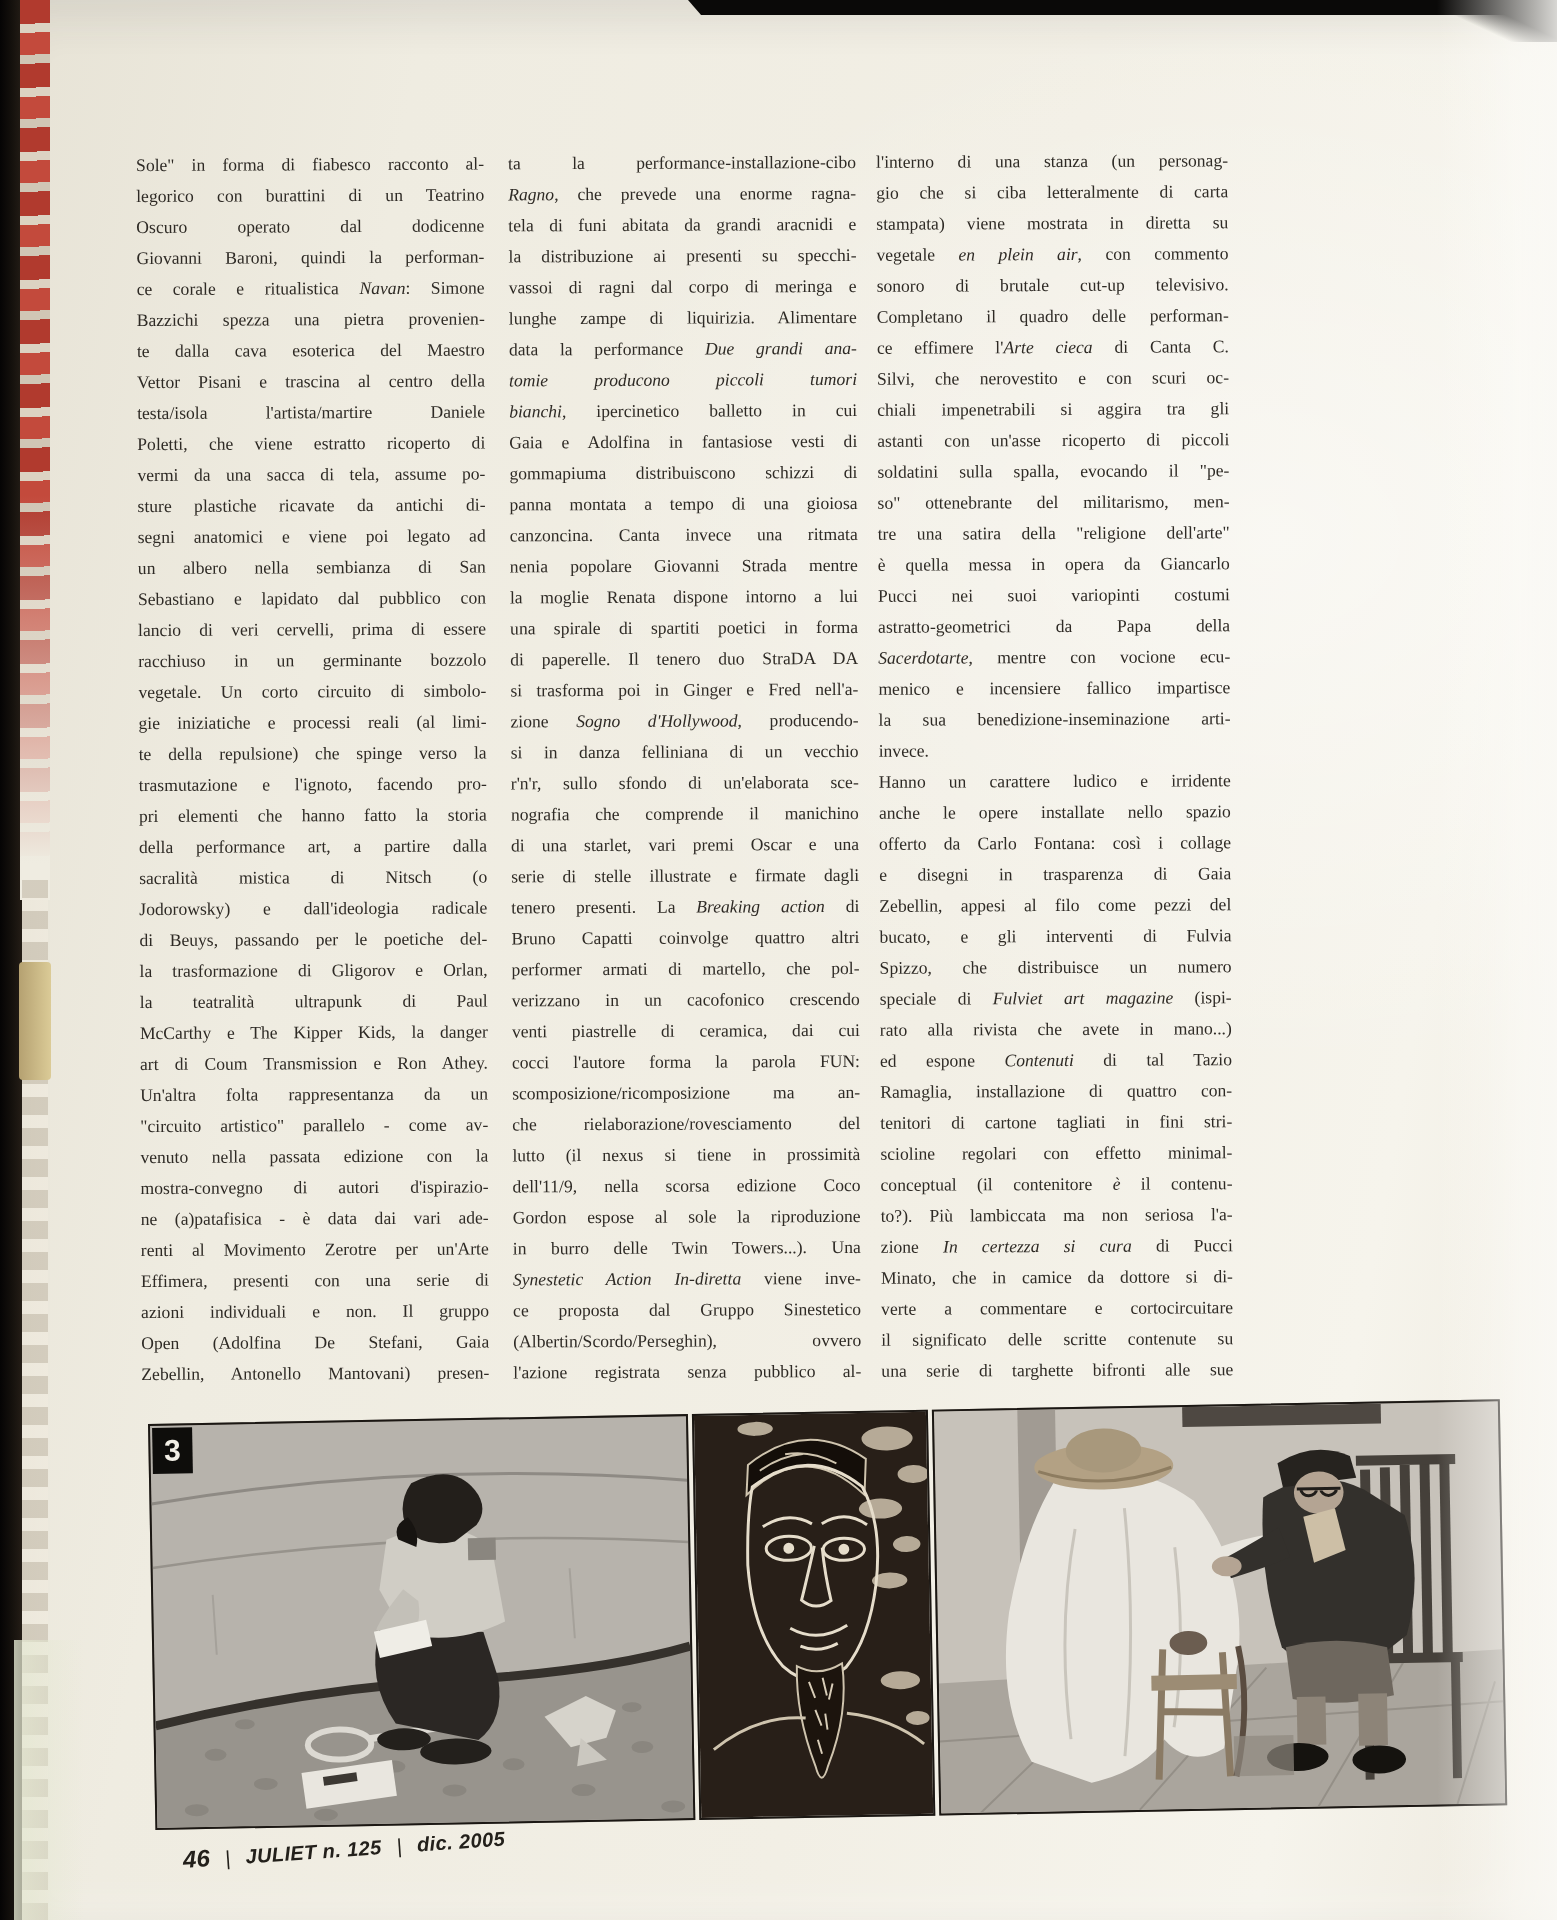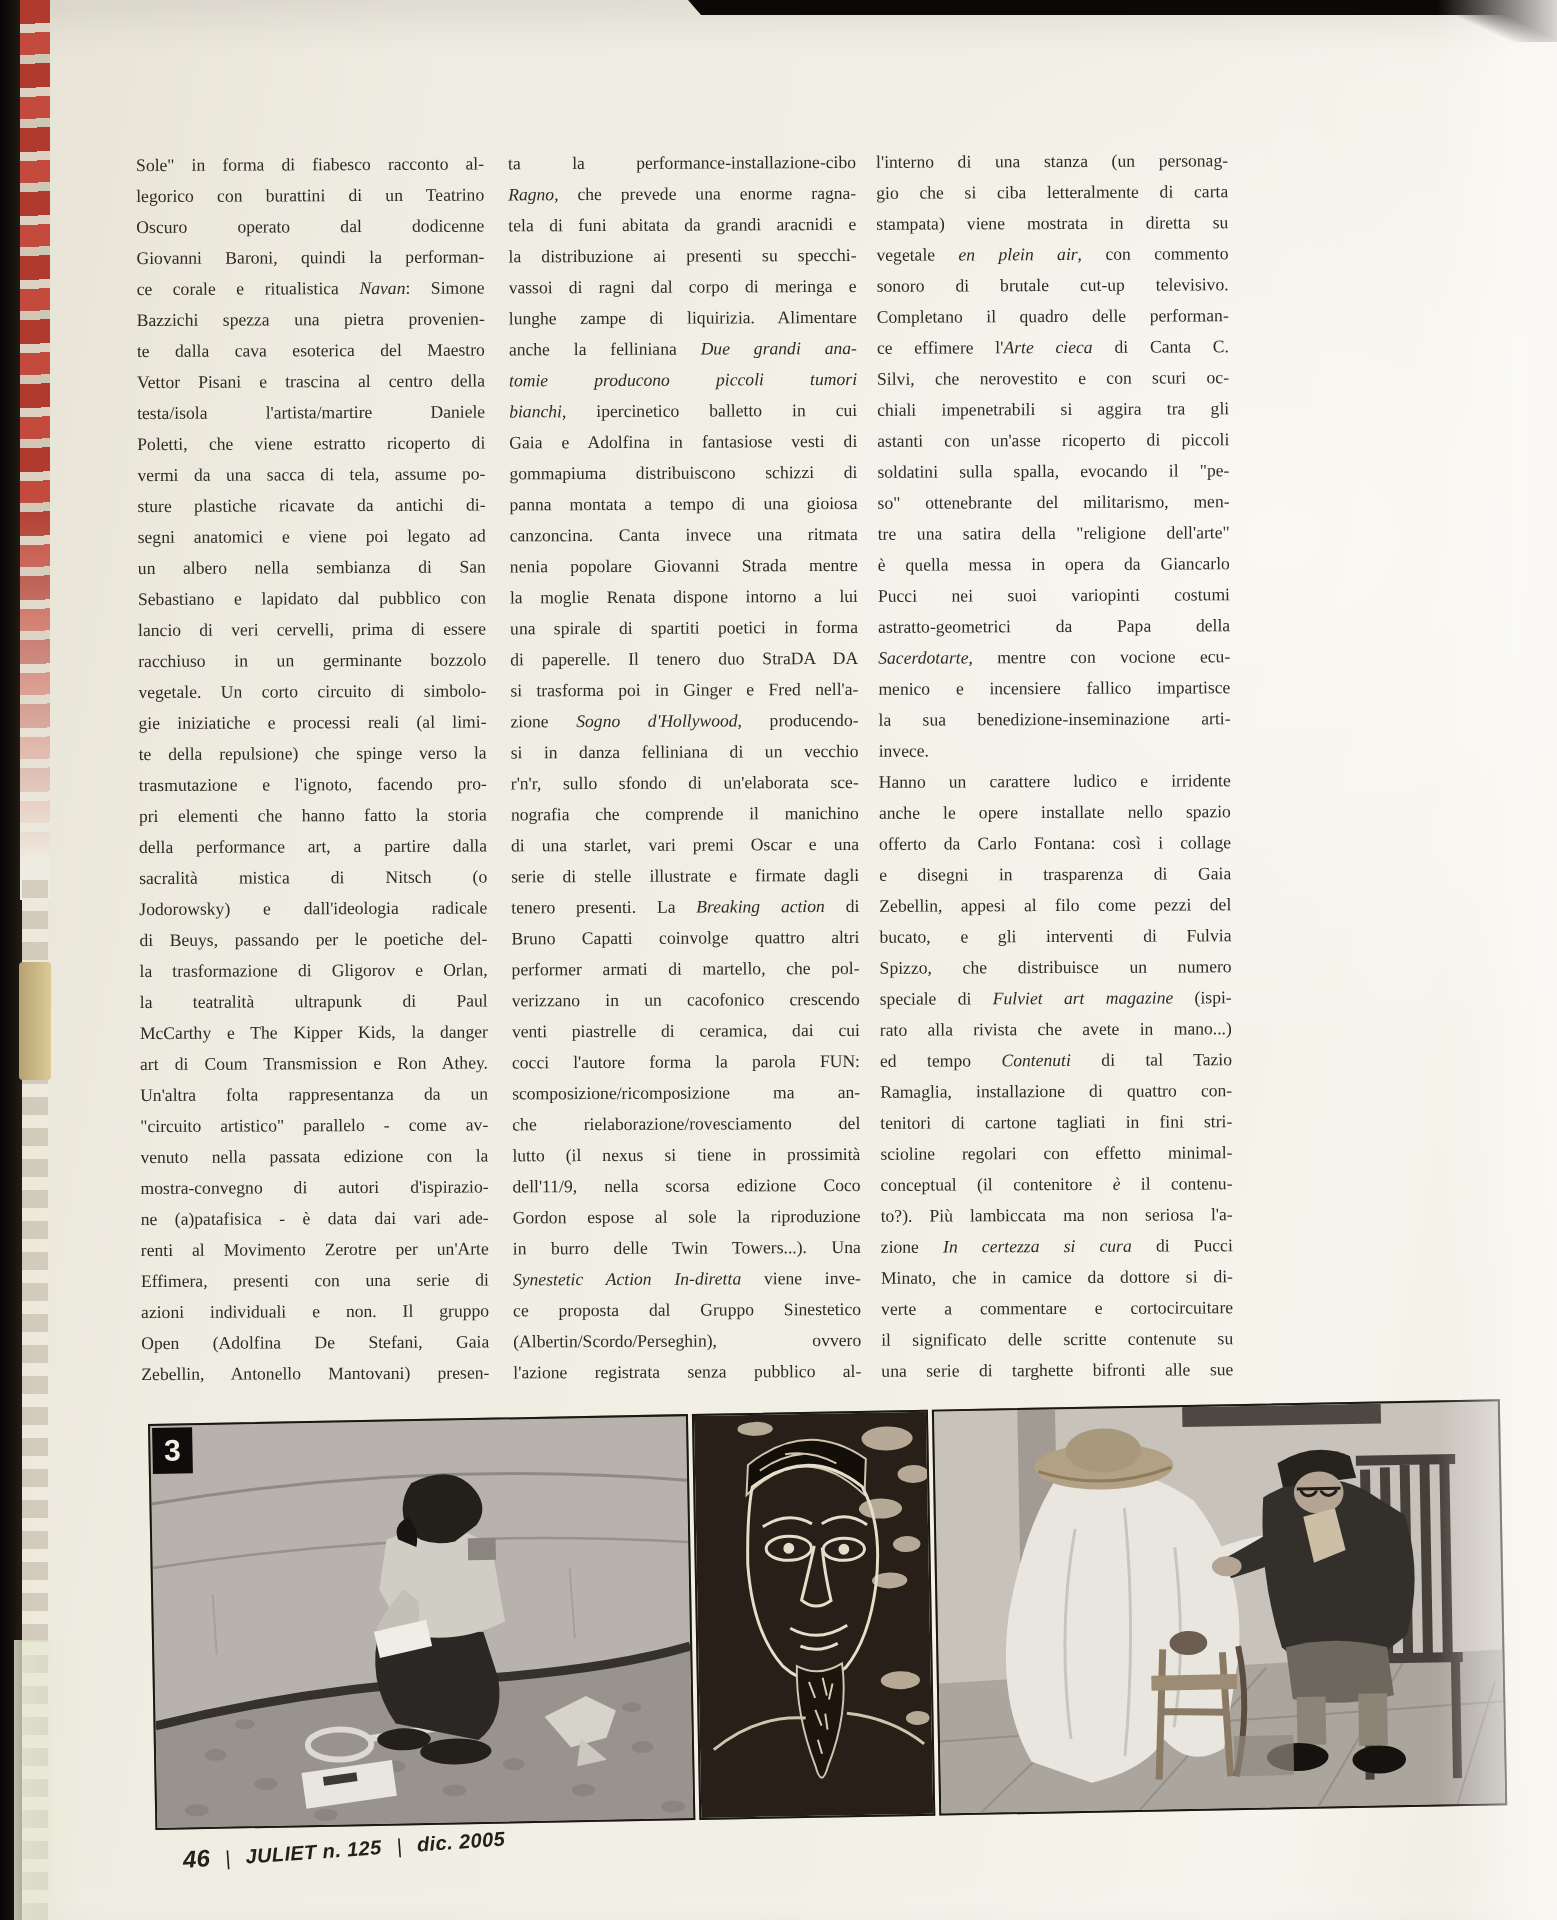--- a/index.html
+++ b/index.html
@@ -107,21 +107,21 @@
         <div class="ln"><span>Open (Adolfina De Stefani, Gaia</span></div>
         <div class="ln"><span>Zebellin, Antonello Mantovani) presen-</span></div>
       </div>
     <div class="col col2">
         <div class="ln"><span>ta la performance-installazione-cibo</span></div>
         <div class="ln"><span class="it">Ragno</span><span>, che prevede una enorme ragna-</span></div>
         <div class="ln"><span>tela di funi abitata da grandi aracnidi e</span></div>
         <div class="ln"><span>la distribuzione ai presenti su specchi-</span></div>
         <div class="ln"><span>vassoi di ragni dal corpo di meringa e</span></div>
         <div class="ln"><span>lunghe zampe di liquirizia. Alimentare</span></div>
-        <div class="ln"><span>anche la felliniana </span><span class="it">Due grandi ana-</span></div>
+        <div class="ln"><span>data la performance </span><span class="it">Due grandi ana-</span></div>
         <div class="ln"><span class="it">tomie producono piccoli tumori</span></div>
         <div class="ln"><span class="it">bianchi</span><span>, ipercinetico balletto in cui</span></div>
         <div class="ln"><span>Gaia e Adolfina in fantasiose vesti di</span></div>
         <div class="ln"><span>gommapiuma distribuiscono schizzi di</span></div>
         <div class="ln"><span>panna montata a tempo di una gioiosa</span></div>
         <div class="ln"><span>canzoncina. Canta invece una ritmata</span></div>
         <div class="ln"><span>nenia popolare Giovanni Strada mentre</span></div>
         <div class="ln"><span>la moglie Renata dispone intorno a lui</span></div>
         <div class="ln"><span>una spirale di spartiti poetici in forma</span></div>
         <div class="ln"><span>di paperelle. Il tenero duo StraDA DA</span></div>
@@ -172,21 +172,21 @@
         <div class="ln end"><span>invece.</span></div>
         <div class="ln"><span>Hanno un carattere ludico e irridente</span></div>
         <div class="ln"><span>anche le opere installate nello spazio</span></div>
         <div class="ln"><span>offerto da Carlo Fontana: così i collage</span></div>
         <div class="ln"><span>e disegni in trasparenza di Gaia</span></div>
         <div class="ln"><span>Zebellin, appesi al filo come pezzi del</span></div>
         <div class="ln"><span>bucato, e gli interventi di Fulvia</span></div>
         <div class="ln"><span>Spizzo, che distribuisce un numero</span></div>
         <div class="ln"><span>speciale di </span><span class="it">Fulviet art magazine</span><span> (ispi-</span></div>
         <div class="ln"><span>rato alla rivista che avete in mano...)</span></div>
-        <div class="ln"><span>ed tempo </span><span class="it">Contenuti</span><span> di tal Tazio</span></div>
+        <div class="ln"><span>ed espone </span><span class="it">Contenuti</span><span> di tal Tazio</span></div>
         <div class="ln"><span>Ramaglia, installazione di quattro con-</span></div>
         <div class="ln"><span>tenitori di cartone tagliati in fini stri-</span></div>
         <div class="ln"><span>scioline regolari con effetto minimal-</span></div>
         <div class="ln"><span>conceptual (il contenitore </span><span class="it">è</span><span> il contenu-</span></div>
         <div class="ln"><span>to?). Più lambiccata ma non seriosa l'a-</span></div>
         <div class="ln"><span>zione </span><span class="it">In certezza si cura</span><span> di Pucci</span></div>
         <div class="ln"><span>Minato, che in camice da dottore si di-</span></div>
         <div class="ln"><span>verte a commentare e cortocircuitare</span></div>
         <div class="ln"><span>il significato delle scritte contenute su</span></div>
         <div class="ln"><span>una serie di targhette bifronti alle sue</span></div>

